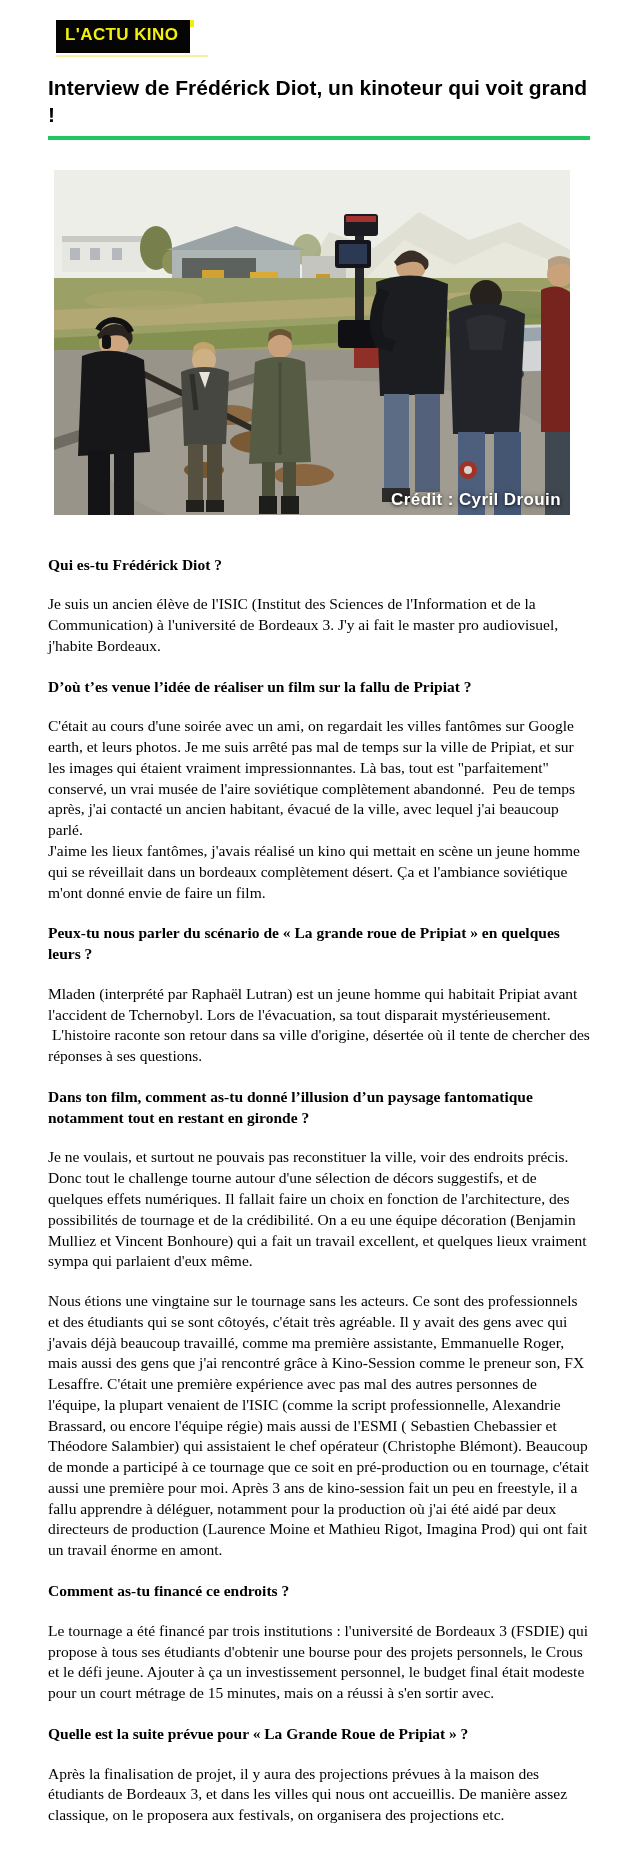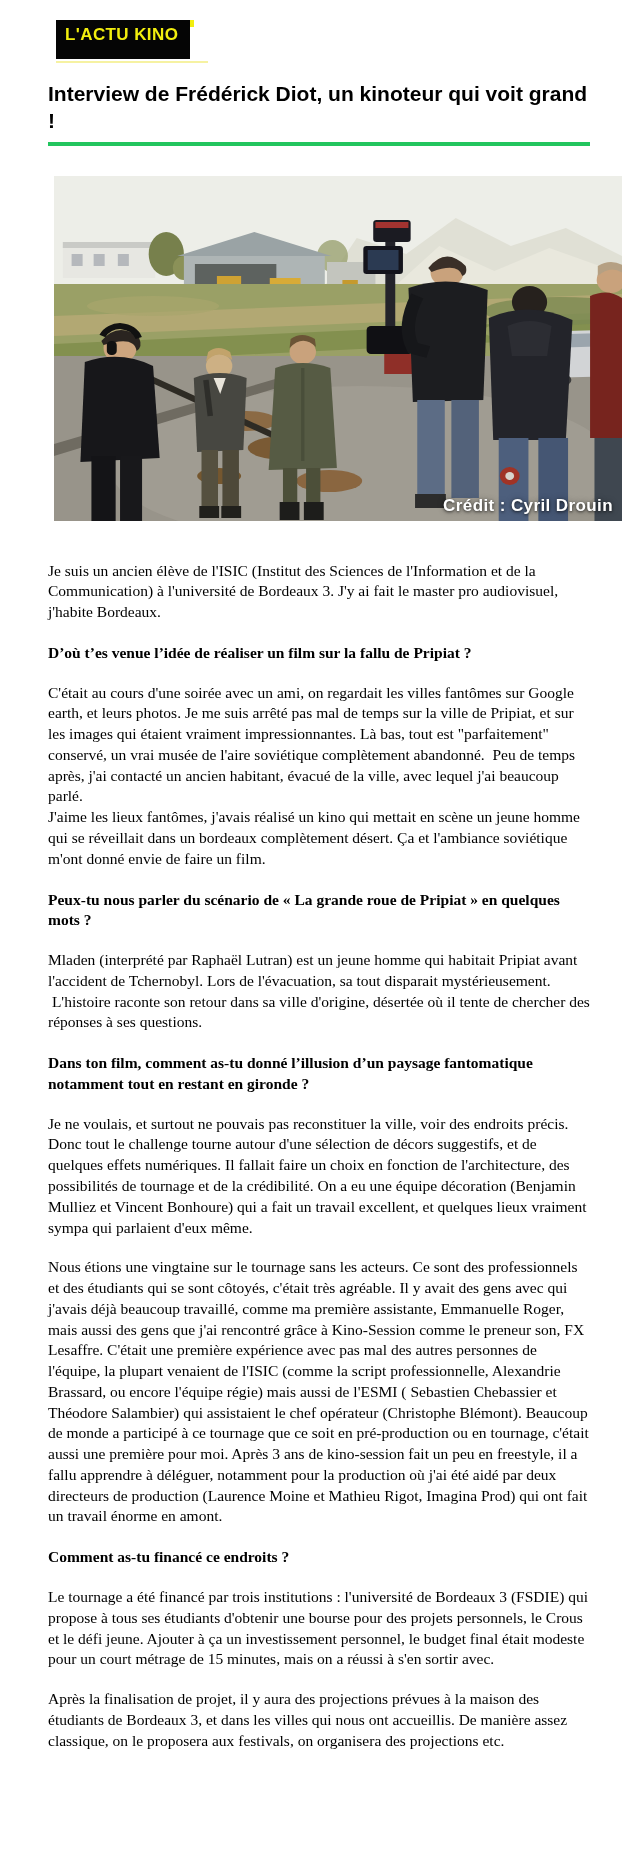--- a/index.html
+++ b/index.html
@@ -11,39 +11,39 @@
   }
   .page { padding:20px 39px 0 48px; }
 
   
   .badge-wrap { margin-left:8px; }
   .badge {
     display:inline-block; position:relative;
     background:#050505; color:#f2ee0e;
     font-family:"Liberation Sans", sans-serif;
     font-weight:bold; font-size:17px; letter-spacing:0.4px;
-    padding:5px 12px 14px 9px;
+    padding:5px 12px 8px 9px;
   }
   .badge::after {
     content:""; position:absolute; top:0; right:-4px;
     width:4px; height:7px; background:#f2ee0e;
   }
   .badge-underline { width:152px; height:2px; background:#f6f2a2; margin-top:2px; }
 
   
   h1.title {
     font-family:"Liberation Sans", sans-serif;
     font-weight:bold; font-size:21px; line-height:1.3;
     margin:17px 0 0 0; padding-bottom:7px;
     border-bottom:4px solid #22c55e;
   }
 
   
   figure.photo {
-    position:relative; width:568px; height:345px;
+    position:relative; width:516px; height:345px;
     margin:30px 0 0 6px; padding:0; overflow:hidden;
     background:#eceee8;
   }
   figure.photo svg { display:block; width:100%; height:100%; }
   .credit {
     position:absolute; right:9px; bottom:5px;
     color:#ffffff; font-family:"Liberation Sans", sans-serif;
     font-weight:bold; font-size:17px; letter-spacing:0.4px;
     text-shadow:0 1px 3px rgba(0,0,0,0.65), 0 0 6px rgba(0,0,0,0.35);
   }
@@ -173,35 +173,37 @@
 
       <circle cx="506" cy="104" r="13" fill="#c9a27c"></circle>
       <path d="M494,100 q12,-12 24,-2 l0,-8 q-12,-8 -24,0 Z" fill="#b5a083"></path>
       <path d="M487,120 q16,-8 29,2 l0,140 -29,0 Z" fill="#77241e"></path>
       <rect x="491" y="262" width="25" height="83" fill="#3f4750"></rect>
     </svg>
     <figcaption class="credit">Crédit : Cyril Drouin</figcaption>
   </figure>
 
   <article class="interview">
+    <h3 class="q">Qui es-tu Frédérick Diot ?</h3>
     <p class="a">Je suis un ancien élève de l'ISIC (Institut des Sciences de l'Information et de la Communication) à l'université de Bordeaux 3. J'y ai fait le master pro audiovisuel, j'habite Bordeaux.</p>
 
     <h3 class="q">D’où t’es venue l’idée de réaliser un film sur la fallu de Pripiat ?</h3>
     <p class="a">C'était au cours d'une soirée avec un ami, on regardait les villes fantômes sur Google earth, et leurs photos. Je me suis arrêté pas mal de temps sur la ville de Pripiat, et sur les images qui étaient vraiment impressionnantes. Là bas, tout est "parfaitement" conservé, un vrai musée de l'aire soviétique complètement abandonné.  Peu de temps après, j'ai contacté un ancien habitant, évacué de la ville, avec lequel j'ai beaucoup parlé.
 J'aime les lieux fantômes, j'avais réalisé un kino qui mettait en scène un jeune homme qui se réveillait dans un bordeaux complètement désert. Ça et l'ambiance soviétique m'ont donné envie de faire un film.</p>
 
-    <h3 class="q">Peux-tu nous parler du scénario de « La grande roue de Pripiat » en quelques mots ?</h3>
+    <h3 class="q">Peux-tu nous parler du scénario de « La grande roue de Pripiat » en quelques leurs ?</h3>
     <p class="a">Mladen (interprété par Raphaël Lutran) est un jeune homme qui habitait Pripiat avant l'accident de Tchernobyl. Lors de l'évacuation, sa tout disparait mystérieusement.
  L'histoire raconte son retour dans sa ville d'origine, désertée où il tente de chercher des réponses à ses questions.</p>
 
     <h3 class="q">Dans ton film, comment as-tu donné l’illusion d’un paysage fantomatique notamment tout en restant en gironde ?</h3>
     <p class="a">Je ne voulais, et surtout ne pouvais pas reconstituer la ville, voir des endroits précis. Donc tout le challenge tourne autour d'une sélection de décors suggestifs, et de quelques effets numériques. Il fallait faire un choix en fonction de l'architecture, des possibilités de tournage et de la crédibilité. On a eu une équipe décoration (Benjamin Mulliez et Vincent Bonhoure) qui a fait un travail excellent, et quelques lieux vraiment sympa qui parlaient d'eux même.</p>
 
     <p class="a">Nous étions une vingtaine sur le tournage sans les acteurs. Ce sont des professionnels et des étudiants qui se sont côtoyés, c'était très agréable. Il y avait des gens avec qui j'avais déjà beaucoup travaillé, comme ma première assistante, Emmanuelle Roger, mais aussi des gens que j'ai rencontré grâce à Kino-Session comme le preneur son, FX Lesaffre. C'était une première expérience avec pas mal des autres personnes de l'équipe, la plupart venaient de l'ISIC (comme la script professionnelle, Alexandrie Brassard, ou encore l'équipe régie) mais aussi de l'ESMI ( Sebastien Chebassier et Théodore Salambier) qui assistaient le chef opérateur (Christophe Blémont). Beaucoup de monde a participé à ce tournage que ce soit en pré-production ou en tournage, c'était aussi une première pour moi. Après 3 ans de kino-session fait un peu en freestyle, il a fallu apprendre à déléguer, notamment pour la production où j'ai été aidé par deux directeurs de production (Laurence Moine et Mathieu Rigot, Imagina Prod) qui ont fait un travail énorme en amont.</p>
 
     <h3 class="q">Comment as-tu financé ce endroits ?</h3>
     <p class="a">Le tournage a été financé par trois institutions : l'université de Bordeaux 3 (FSDIE) qui propose à tous ses étudiants d'obtenir une bourse pour des projets personnels, le Crous et le défi jeune. Ajouter à ça un investissement personnel, le budget final était modeste pour un court métrage de 15 minutes, mais on a réussi à s'en sortir avec.</p>
 
+    <h3 class="q">Quelle est la suite prévue pour « La Grande Roue de Pripiat » ?</h3>
     <p class="a">Après la finalisation de projet, il y aura des projections prévues à la maison des étudiants de Bordeaux 3, et dans les villes qui nous ont accueillis. De manière assez classique, on le proposera aux festivals, on organisera des projections etc.</p>
 
   </article>
 
 </div>
 
 </body></html>

